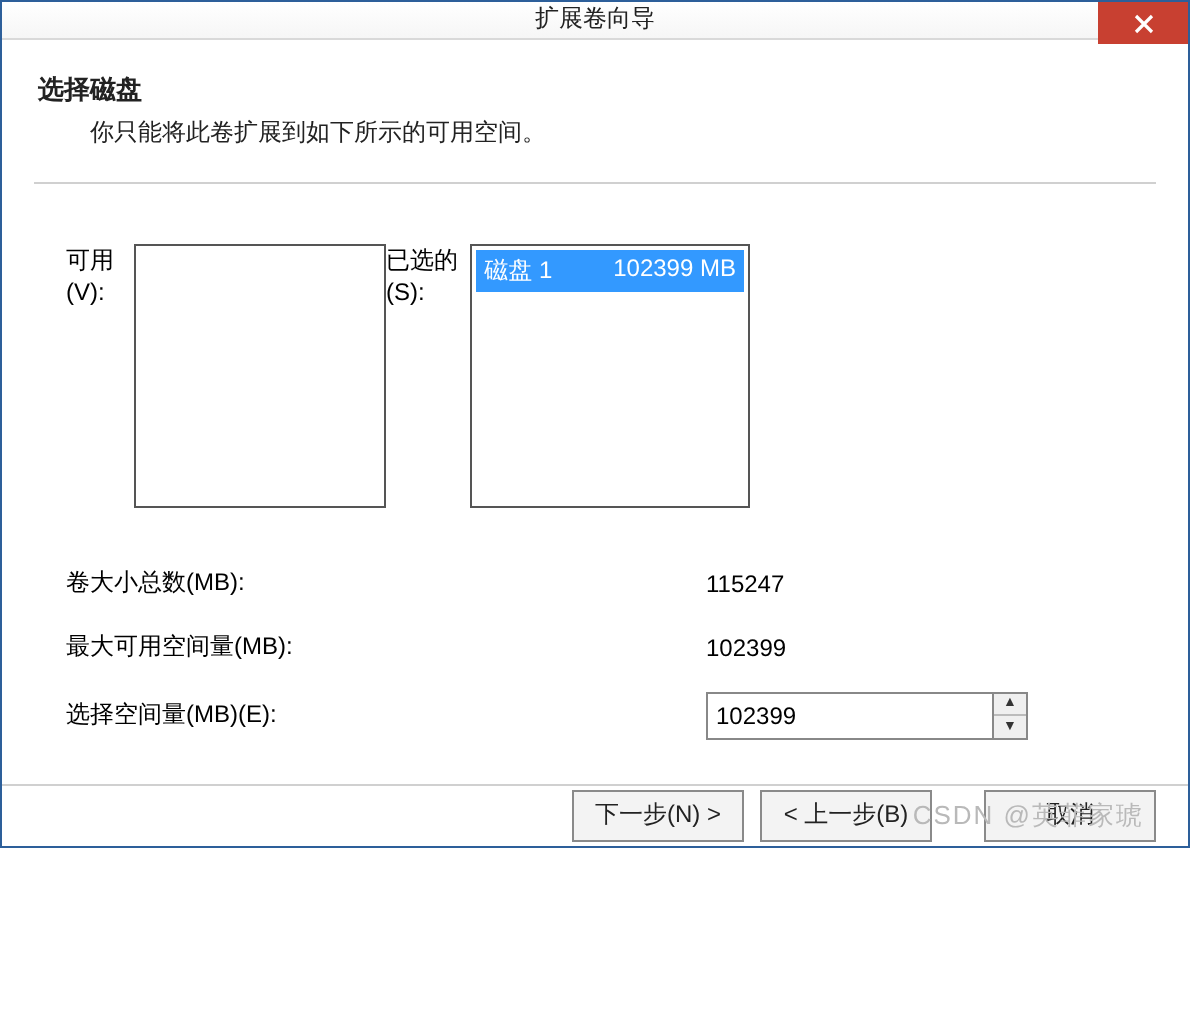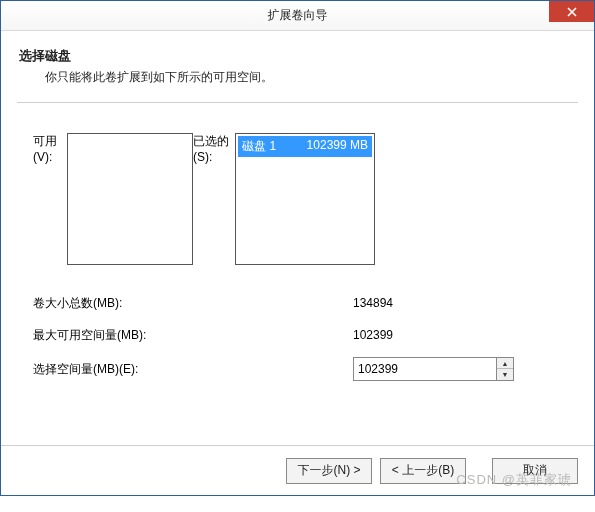--- a/index.html
+++ b/index.html
@@ -1,18 +1,18 @@
 <!DOCTYPE html>
 <html><head>
 <meta charset="utf-8">
 <style>
   * { box-sizing: border-box; font-family: "Microsoft YaHei", "SimSun", Tahoma, sans-serif; }
   html, body { margin: 0; padding: 0; background: #fff; }
   .window {
-    width: 595px; height: 496px;
+    width: 595px; height: 424px;
     border: 1px solid #2d5f9a;
     background: #fff;
     position: relative;
     display: flex; flex-direction: column;
   }
   .titlebar {
     height: 30px;
     background: linear-gradient(#fff,#f6f6f6);
     border-bottom: 1px solid #d9d9d9;
     position: relative;
@@ -126,21 +126,21 @@
             <span>磁盘 1</span>
             <span>102399 MB</span>
           </div>
         </div>
       </div>
     </div>
 
     <div class="fields">
       <div class="frow">
         <div class="flabel">卷大小总数(MB):</div>
-        <div class="fval">134894</div>
+        <div class="fval">115247</div>
       </div>
       <div class="frow">
         <div class="flabel">最大可用空间量(MB):</div>
         <div class="fval">102399</div>
       </div>
       <div class="frow">
         <div class="flabel">选择空间量(MB)(E):</div>
         <div class="spinbox">
           <input type="text" value="102399" style="">
           <div class="spins">

